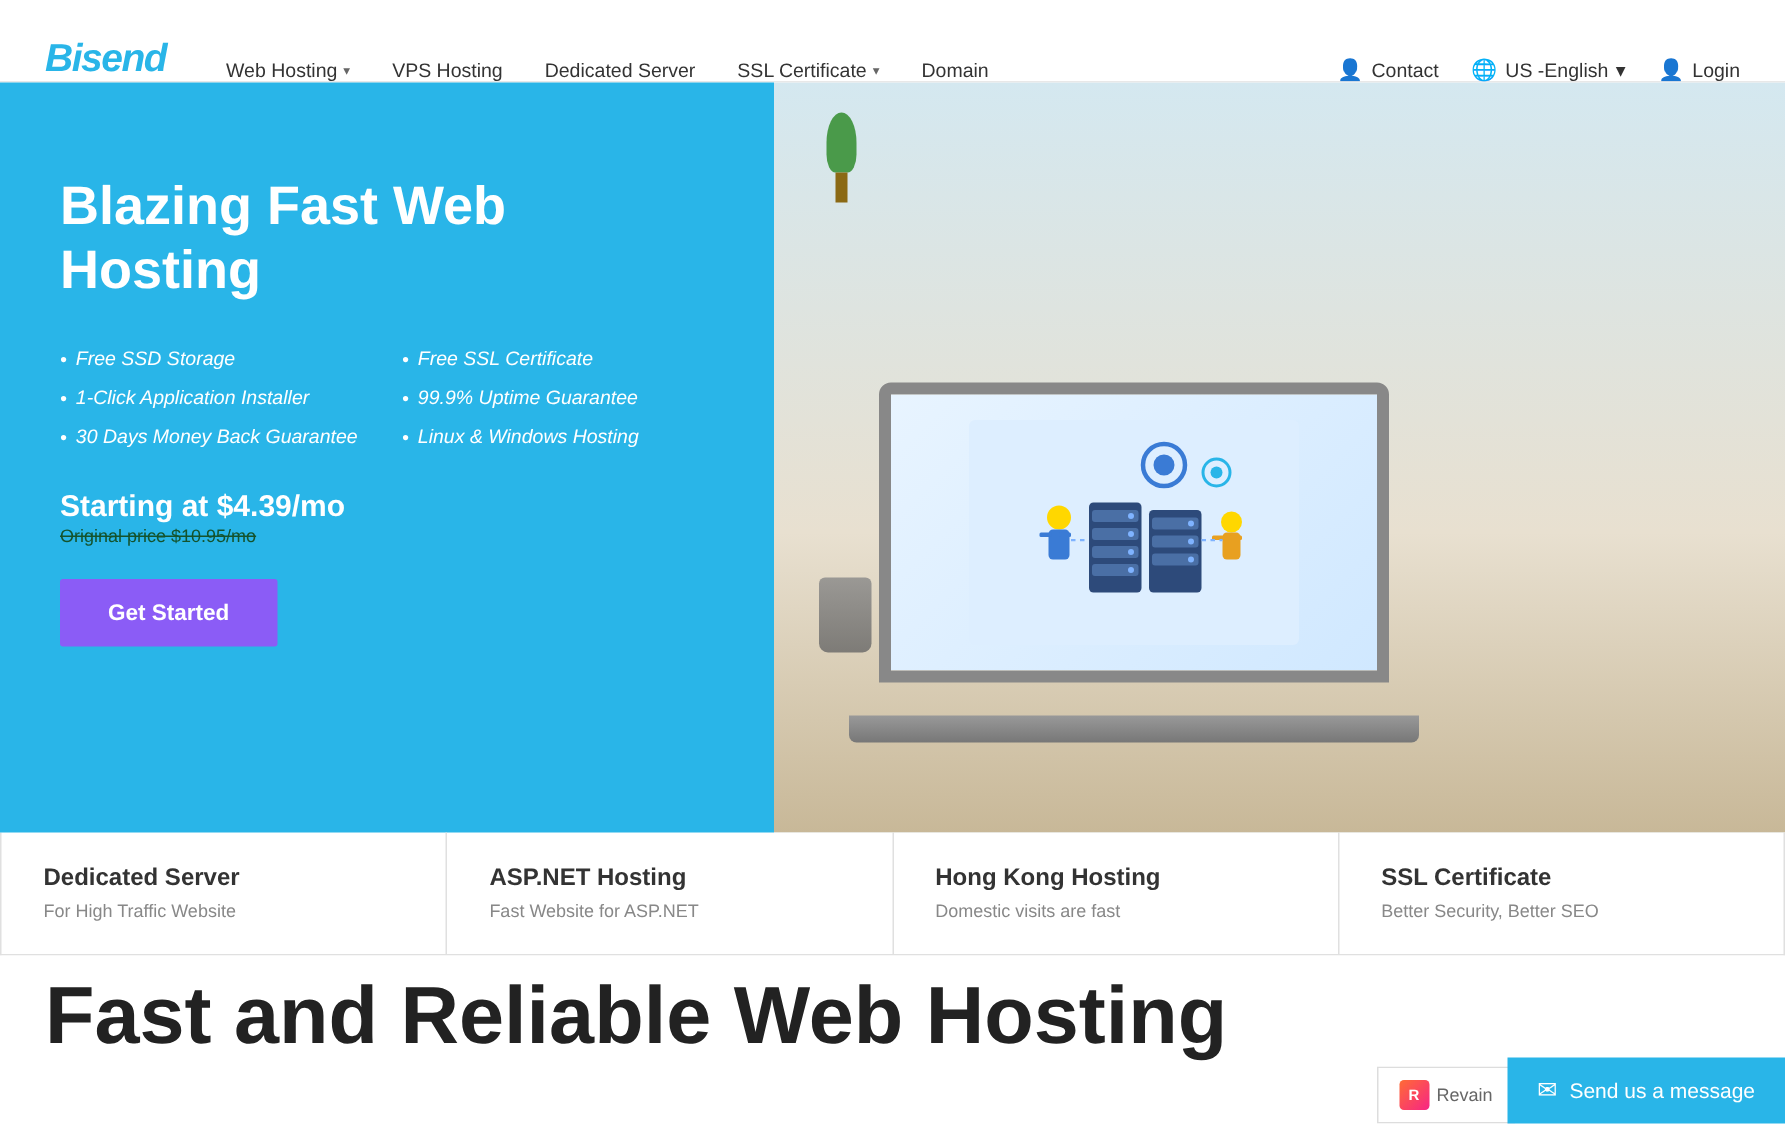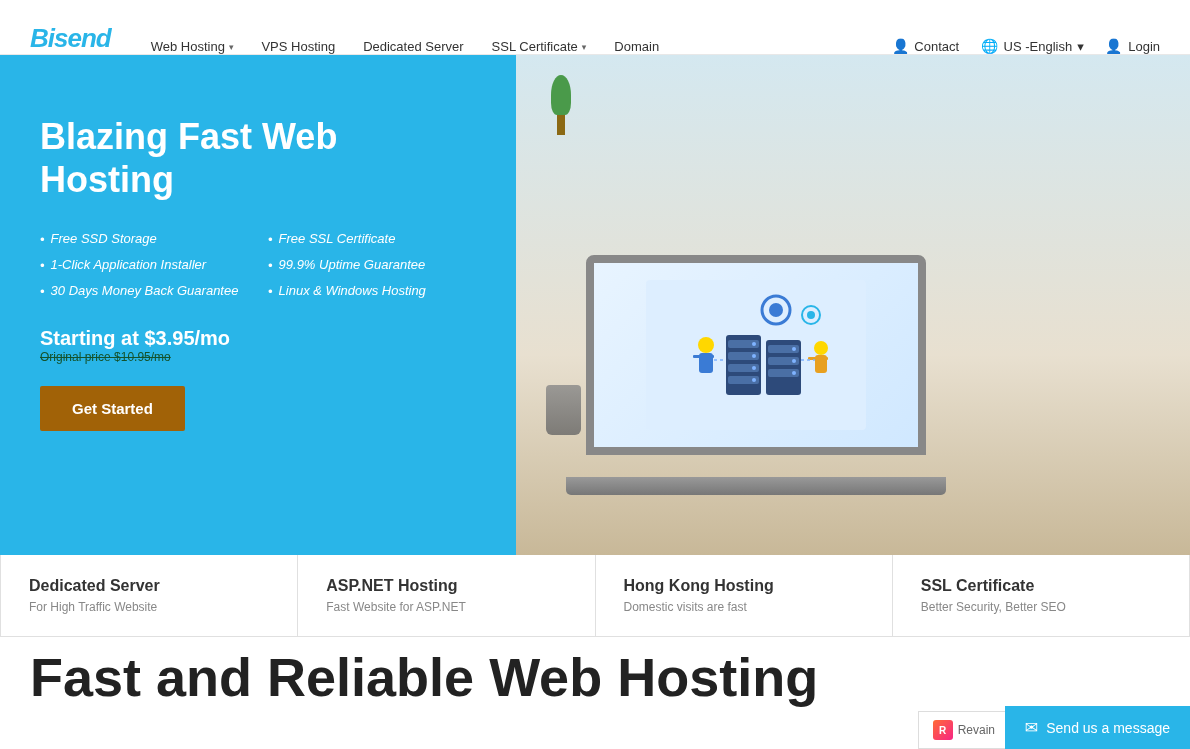--- a/index.html
+++ b/index.html
@@ -166,21 +166,21 @@
       font-weight: bold;
       color: #fff;
     }
     .hero-price-original {
       font-size: 12px;
       color: #14532d;
       text-decoration: line-through;
     }
     .hero-btn {
       display: inline-block;
-      background: #a16207;
+      background: #8b5cf6;
       color: #fff;
       padding: 14px 32px;
       font-size: 15px;
       font-weight: bold;
       cursor: pointer;
       border: none;
       border-radius: 2px;
       margin-top: 16px;
     }
 
@@ -312,21 +312,21 @@
     <h1 class="hero-title">Blazing Fast Web Hosting</h1>
     <div class="hero-features">
       <div class="hero-feature">Free SSD Storage</div>
       <div class="hero-feature">Free SSL Certificate</div>
       <div class="hero-feature">1-Click Application Installer</div>
       <div class="hero-feature">99.9% Uptime Guarantee</div>
       <div class="hero-feature">30 Days Money Back Guarantee</div>
       <div class="hero-feature">Linux &amp; Windows Hosting</div>
     </div>
     <div class="hero-price">
-      <div class="hero-price-main">Starting at $3.95/mo</div>
+      <div class="hero-price-main">Starting at $4.39/mo</div>
       <div class="hero-price-original">Original price $10.95/mo</div>
     </div>
     <button class="hero-btn">Get Started</button>
   </div>
   <div class="hero-right">
     <div class="desk-scene">
       <div class="desk-bg"></div>
 
       <div class="laptop">
         <div class="laptop-screen">

